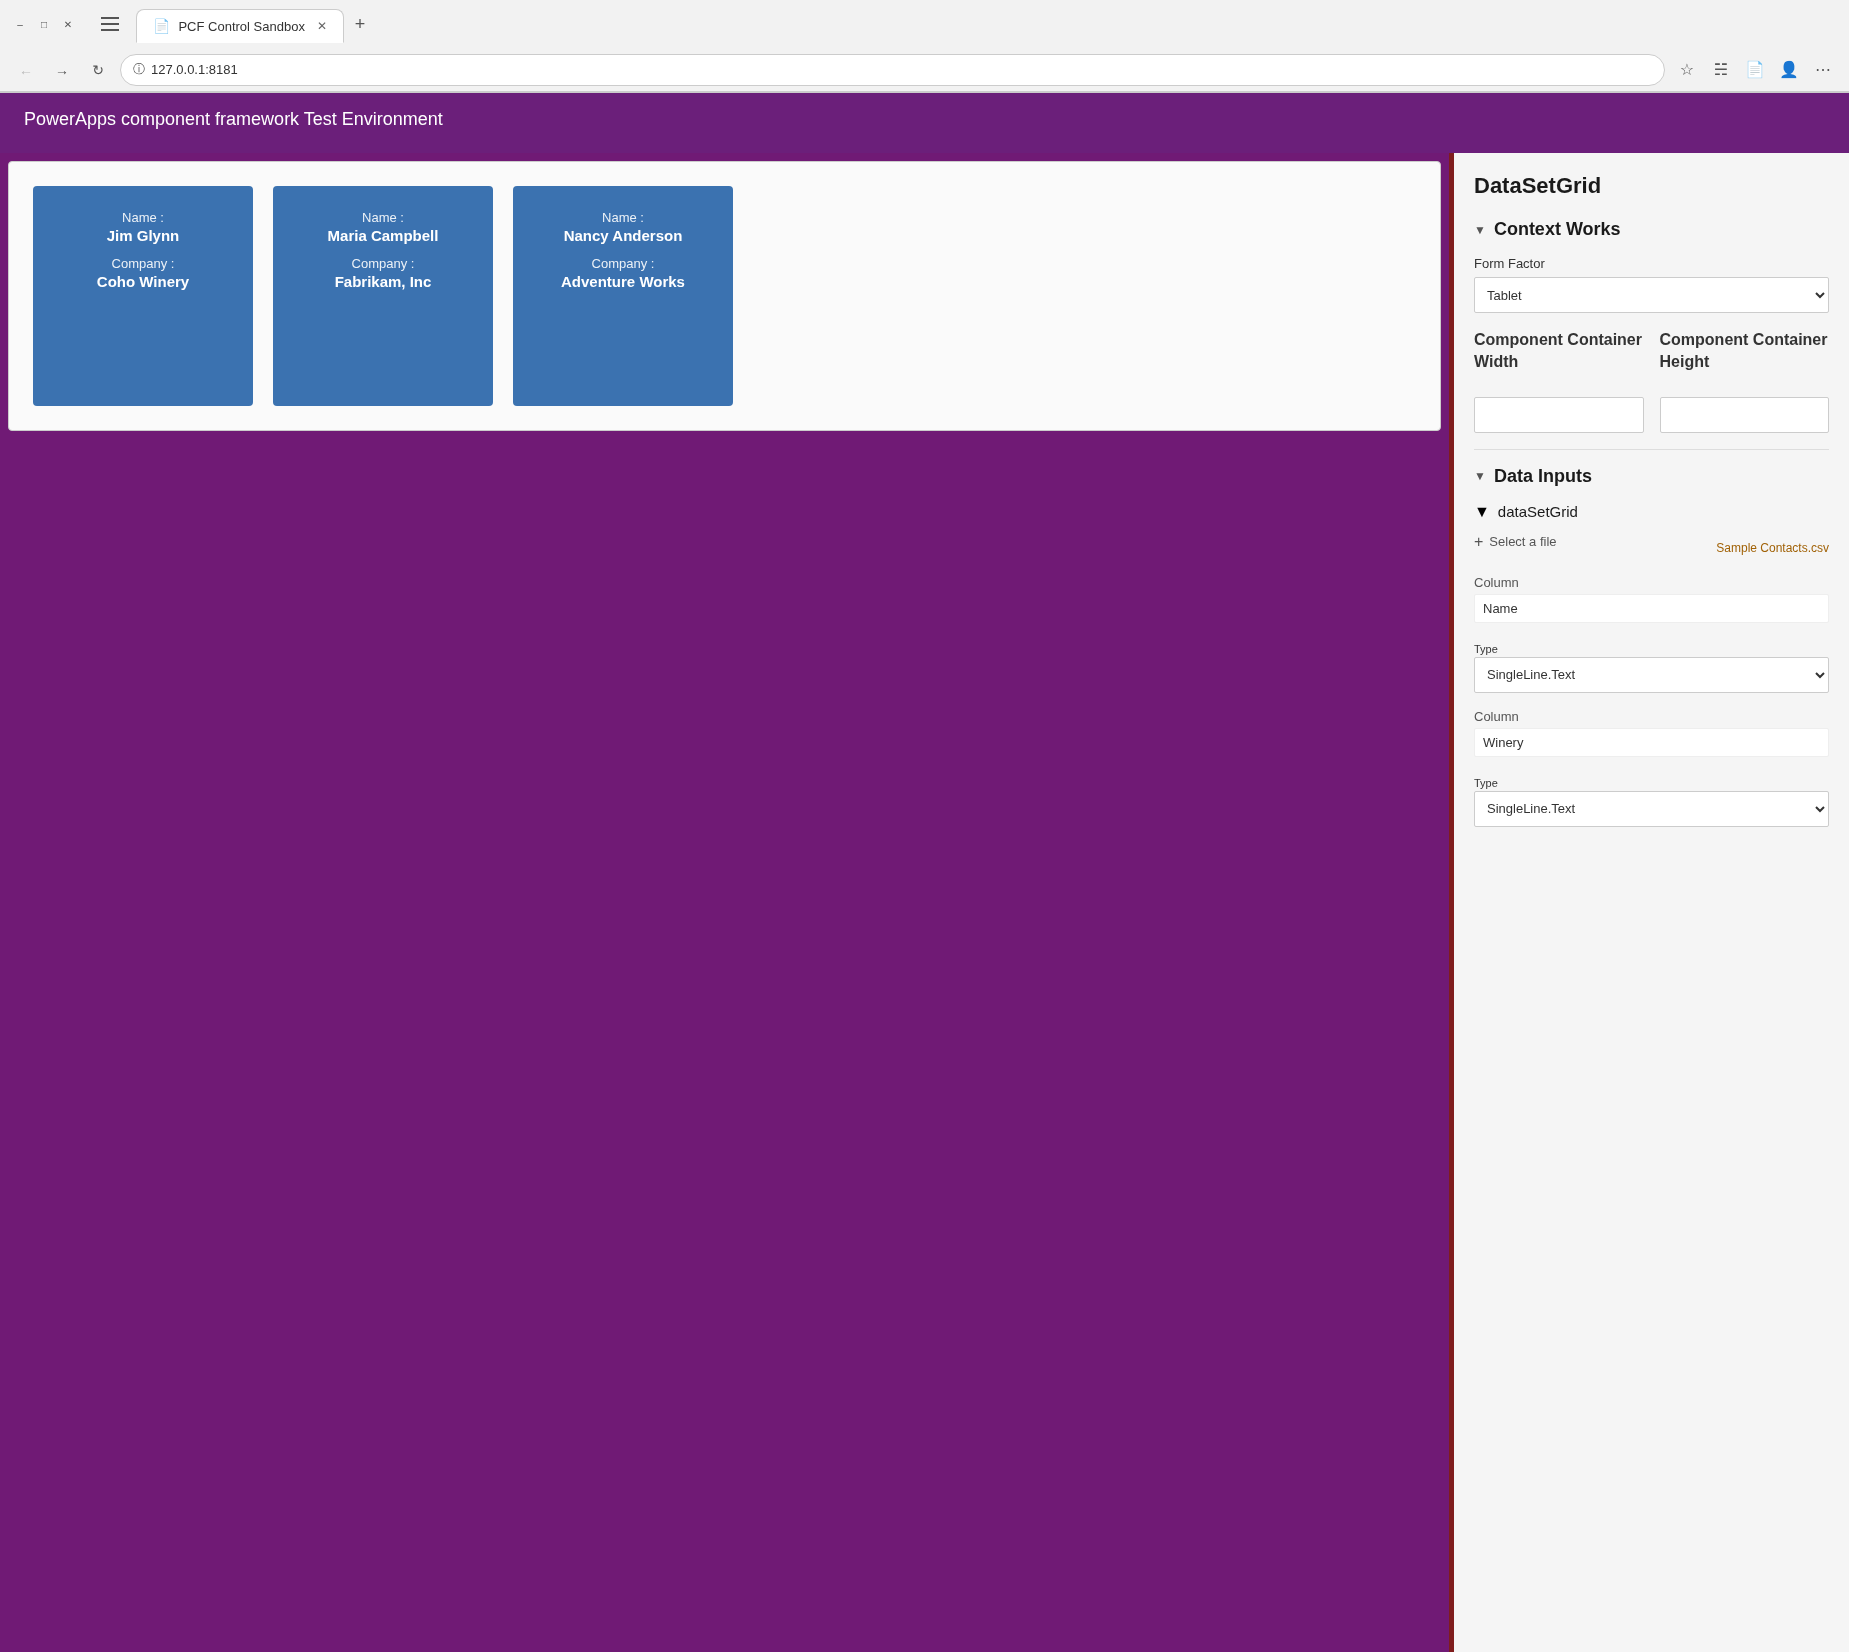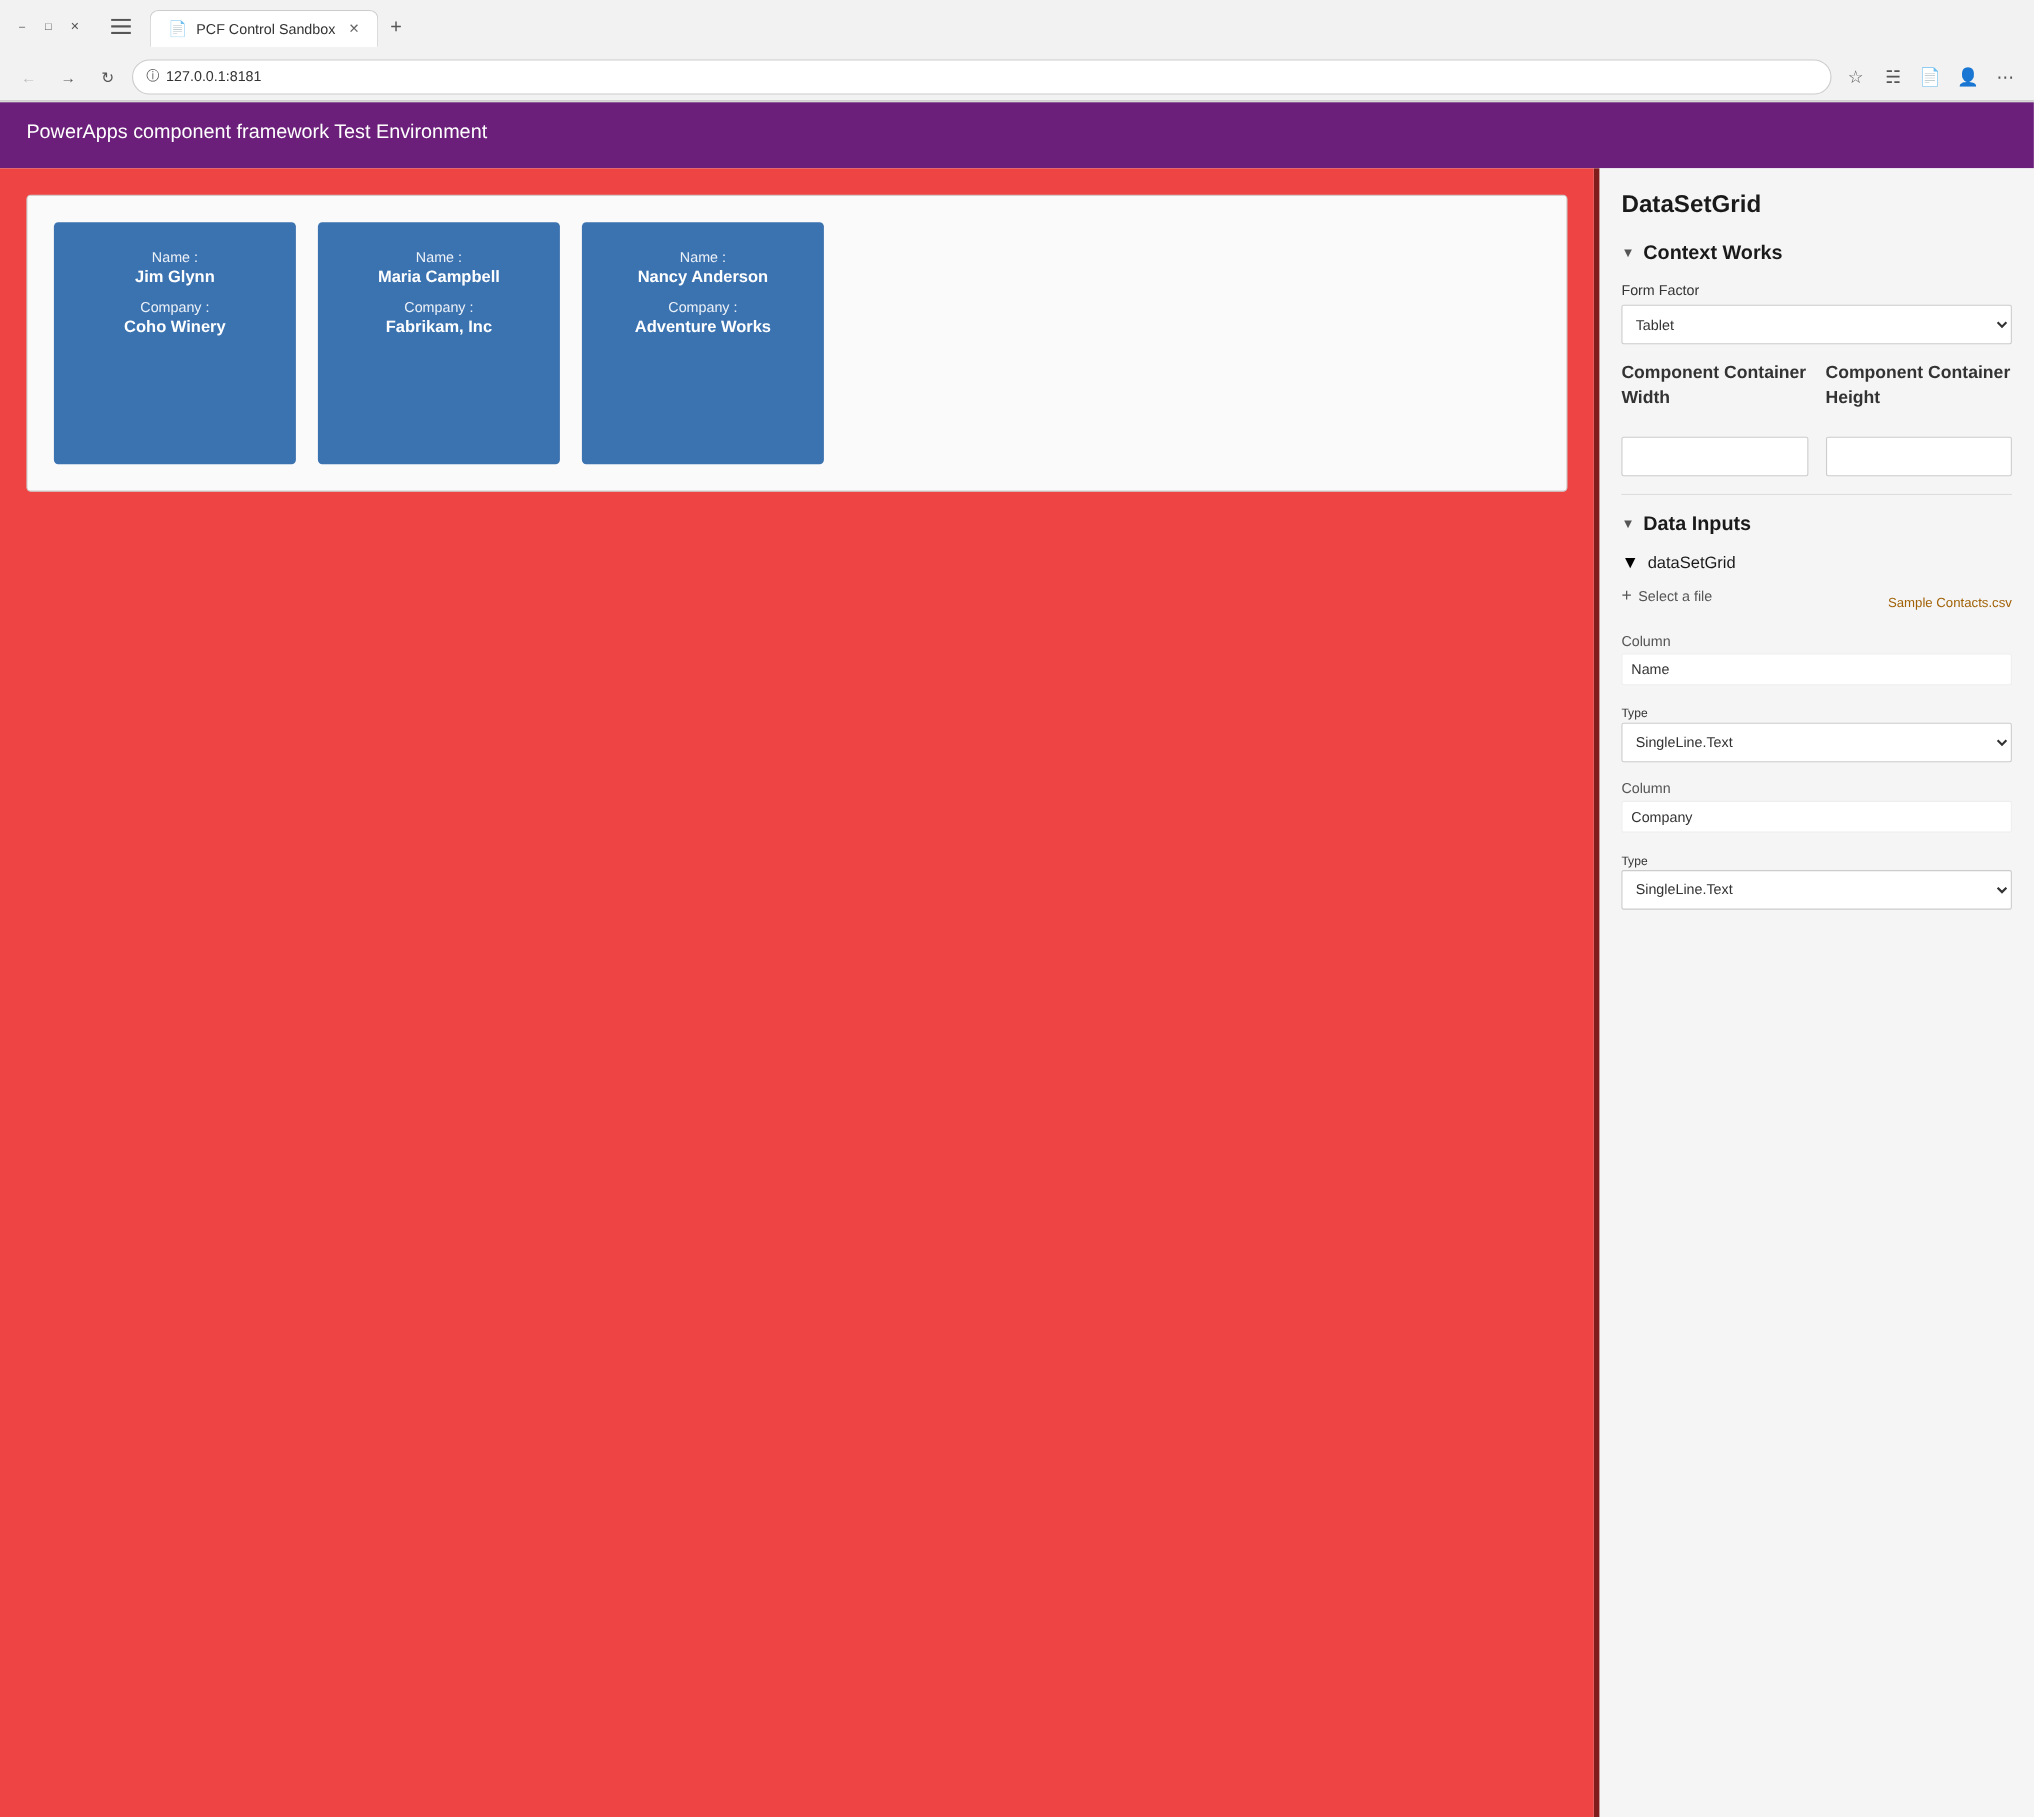--- a/index.html
+++ b/index.html
@@ -23,21 +23,21 @@
     .address-icons { display: flex; gap: 6px; align-items: center; }
     .addr-icon { width: 28px; height: 28px; display: flex; align-items: center; justify-content: center; cursor: pointer; border-radius: 4px; font-size: 16px; color: #555; }
 
     
     .app-header { background: #6b1f7a; color: #fff; padding: 16px 24px; font-size: 18px; font-weight: 400; height: 60px; display: flex; align-items: flex-start; }
 
     
     .main-layout { display: flex; height: calc(1652px - 48px - 44px - 60px); }
 
     
-    .content-area { flex: 1; padding: 24px; background: #ef4444; }
+    .content-area { flex: 1; padding: 8px; background: #701a75; }
     .card-container { border: 1px solid #ccc; border-radius: 4px; padding: 24px; background: #fafafa; }
     .cards-row { display: flex; gap: 20px; }
     .contact-card { background: #3b72b0; color: #fff; border-radius: 4px; padding: 20px; width: 220px; min-height: 220px; display: flex; flex-direction: column; align-items: center; padding-top: 24px; }
     .card-label { font-size: 13px; font-weight: 300; opacity: 0.9; margin-bottom: 2px; }
     .card-value { font-size: 15px; font-weight: 700; margin-bottom: 12px; }
 
     
     .right-panel { width: 400px; background: #f5f5f5; border-left: 5px solid #7f1d1d; padding: 20px; overflow-y: auto; }
     .panel-title { font-size: 22px; font-weight: 600; color: #1a1a1a; margin-bottom: 20px; }
 
@@ -221,21 +221,21 @@
         <option>Whole.None</option>
         <option>FP</option>
         <option>Decimal</option>
         <option>Currency</option>
       </select>
     </div>
 
     
     <div class="column-section">
       <div class="column-label">Column</div>
-      <div class="column-value">Company</div>
+      <div class="column-value">Winery</div>
     </div>
 
     
     <div class="form-group">
       <label class="type-label">Type</label>
       <select class="form-select">
         <option>SingleLine.Text</option>
         <option>Whole.None</option>
         <option>FP</option>
         <option>Decimal</option>

